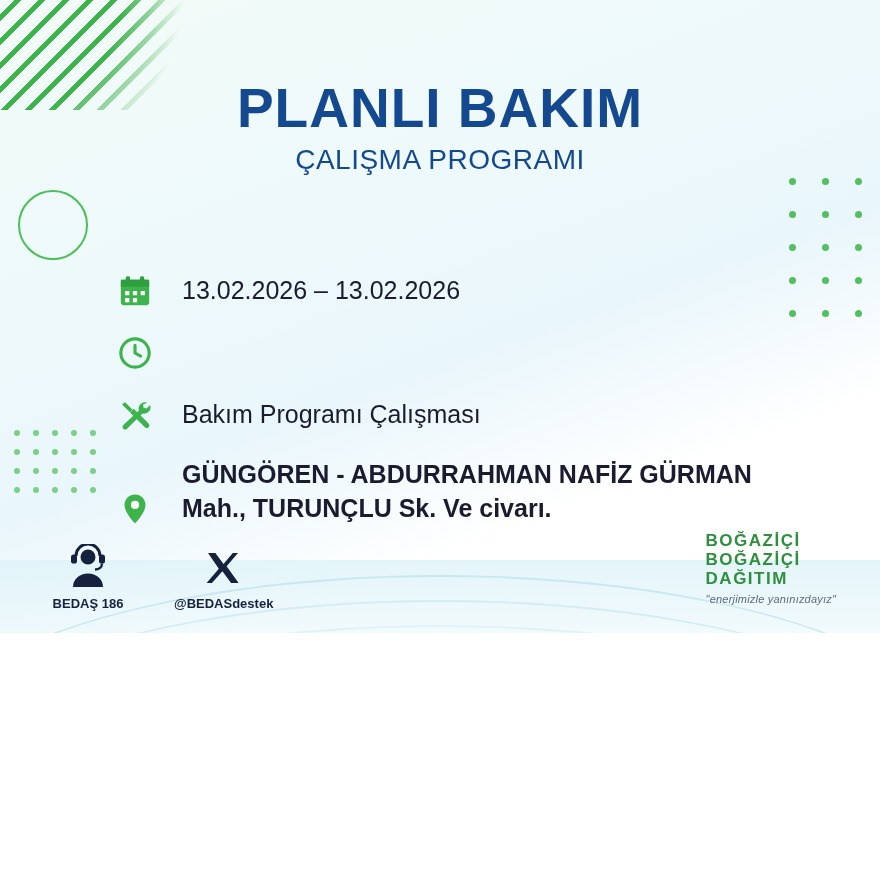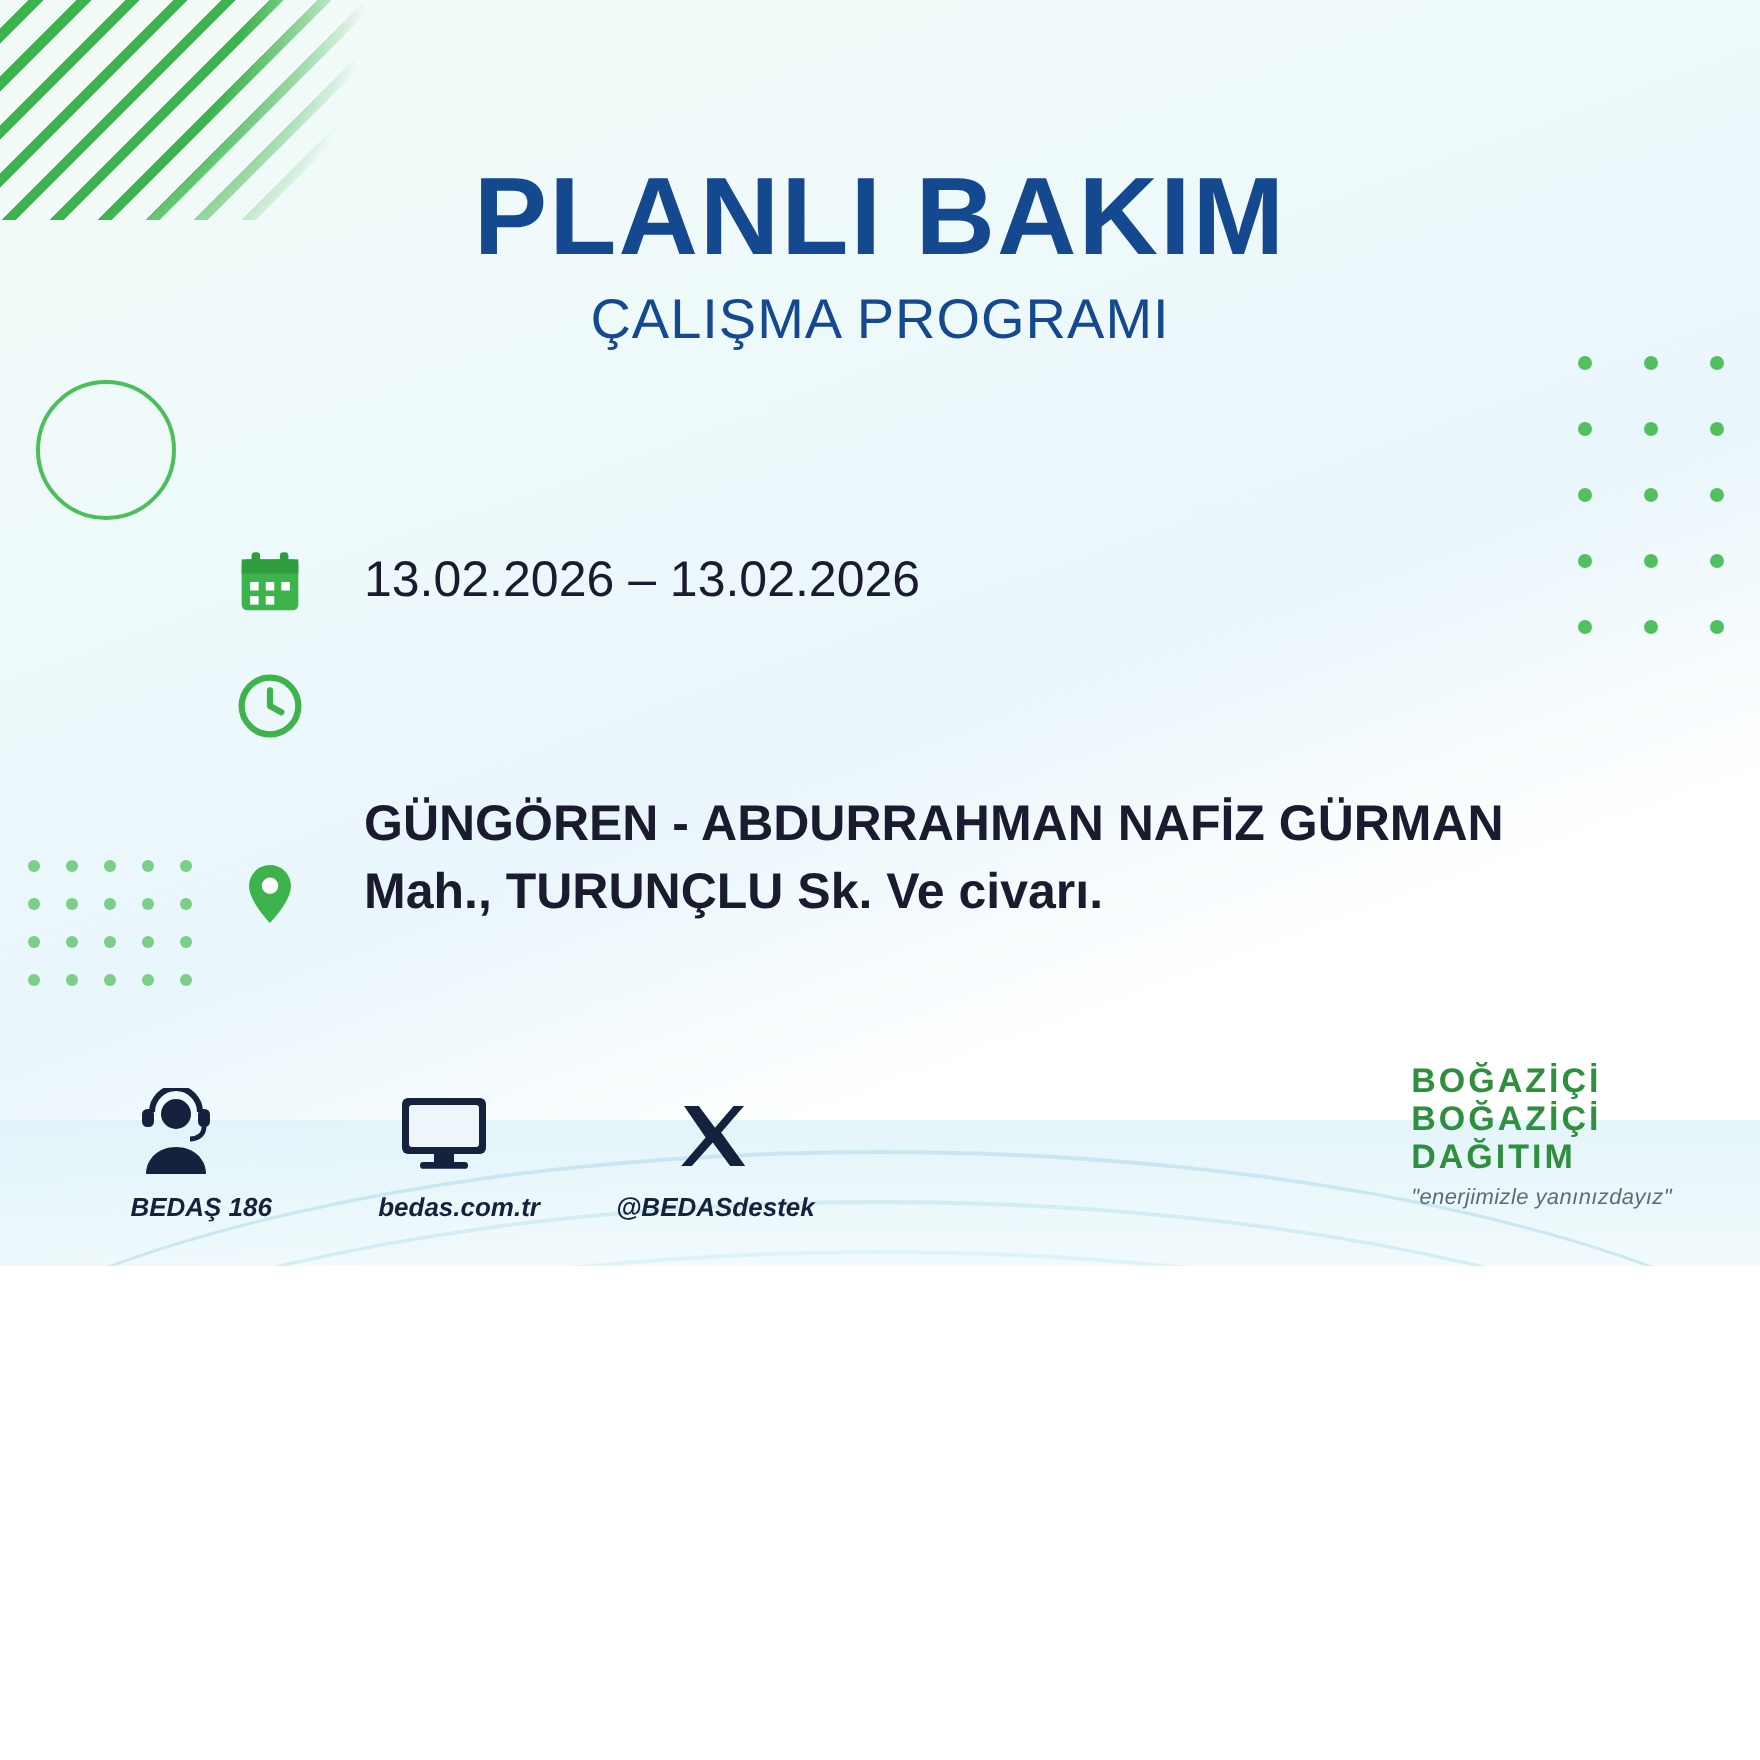--- a/index.html
+++ b/index.html
@@ -161,23 +161,22 @@
   .footer-items {
     position: absolute;
     left: 40px;
     bottom: 0;
     display: flex;
     align-items: flex-end;
     gap: 38px;
   }
   .footer-item {
     width: 96px;
-    text-align: right;
+    text-align: center;
     color: #1a2340;
-    font-style: italic;
   }
   .footer-item .fi-icon {
     height: 46px;
     display: flex;
     align-items: flex-end;
     justify-content: center;
   }
   .footer-item .fi-label {
     margin-top: 8px;
     font-size: 13px;
@@ -286,20 +285,30 @@
 
     <div class="info-row row-time">
       <div class="info-icon">
         <svg width="34" height="34" viewBox="0 0 24 24" aria-hidden="true">
           <circle cx="12" cy="12" r="10" fill="none" stroke="#3cb44b" stroke-width="2.2"></circle>
           <path d="M12 6.5V12l4 2.2" fill="none" stroke="#3cb44b" stroke-width="2.2" stroke-linecap="round" stroke-linejoin="round"></path>
         </svg>
       </div>
     </div>
 
+    <div class="info-row row-work">
+      <div class="info-icon">
+        <svg width="34" height="34" viewBox="0 0 24 24" aria-hidden="true">
+          <path d="M3 4.2l2-1.2 5.2 5.2-1.8 1.8L3.2 4.9z" fill="#3cb44b"></path>
+          <path d="M8.5 10.2L19 20.6a1.8 1.8 0 0 0 2.6-2.6L11.1 7.6z" fill="#3cb44b"></path>
+          <path d="M20.6 3.4a4.4 4.4 0 0 0-5.8 5.4L3.6 19.2a1.9 1.9 0 0 0 2.6 2.7L17.3 10.9a4.4 4.4 0 0 0 5.3-5.9l-2.4 2.4-2.1-.5-.5-2.1z" fill="#3cb44b"></path>
+        </svg>
+      </div>
+      <div class="info-text">Bakım Programı Çalışması</div>
+    </div>
 
     <div class="info-row row-location">
       <div class="info-icon">
         <svg width="34" height="34" viewBox="0 0 24 24" aria-hidden="true">
           <path d="M12 1.8c-4.1 0-7.4 3.3-7.4 7.4 0 5.5 7.4 13 7.4 13s7.4-7.5 7.4-13c0-4.1-3.3-7.4-7.4-7.4z" fill="#3cb44b"></path>
           <circle cx="12" cy="9.1" r="2.9" fill="#ffffff"></circle>
         </svg>
       </div>
       <div class="info-text">GÜNGÖREN - ABDURRAHMAN NAFİZ GÜRMAN Mah., TURUNÇLU Sk. Ve civarı.</div>
     </div>
@@ -316,31 +325,20 @@
             <path d="M6 43c0-8 6.8-13.5 15-13.5S36 35 36 43z" fill="#16213e"></path>
             <path d="M9 12a12 12 0 0 1 24 0" fill="none" stroke="#16213e" stroke-width="3"></path>
             <rect x="4" y="10.5" width="6" height="9" rx="2.6" fill="#16213e"></rect>
             <rect x="32" y="10.5" width="6" height="9" rx="2.6" fill="#16213e"></rect>
             <path d="M35 19.5c0 4-3.5 6-7 6" fill="none" stroke="#16213e" stroke-width="2.4"></path>
           </svg>
         </div>
         <div class="fi-label">BEDAŞ 186</div>
       </div>
 
-      <div class="footer-item">
-        <div class="fi-icon">
-          <svg width="48" height="44" viewBox="0 0 48 44" aria-hidden="true">
-            <rect x="3" y="5" width="42" height="28" rx="3" fill="#16213e"></rect>
-            <rect x="6.5" y="8.5" width="35" height="21" rx="1.5" fill="#eef6fb"></rect>
-            <rect x="19" y="33" width="10" height="5" fill="#16213e"></rect>
-            <rect x="12" y="37" width="24" height="3.4" rx="1.7" fill="#16213e"></rect>
-          </svg>
-        </div>
-        <div class="fi-label">bedas.com.tr</div>
-      </div>
 
       <div class="footer-item">
         <div class="fi-icon">
           <svg width="40" height="40" viewBox="0 0 40 40" aria-hidden="true">
             <path d="M6 5h7.4l8.1 10.9L30.8 5H36L24.6 18.3 36.6 35h-7.5l-8.7-11.7L9.9 35H4.6l12.2-14.2z" fill="#16213e"></path>
           </svg>
         </div>
         <div class="fi-label">@BEDASdestek</div>
       </div>
 

